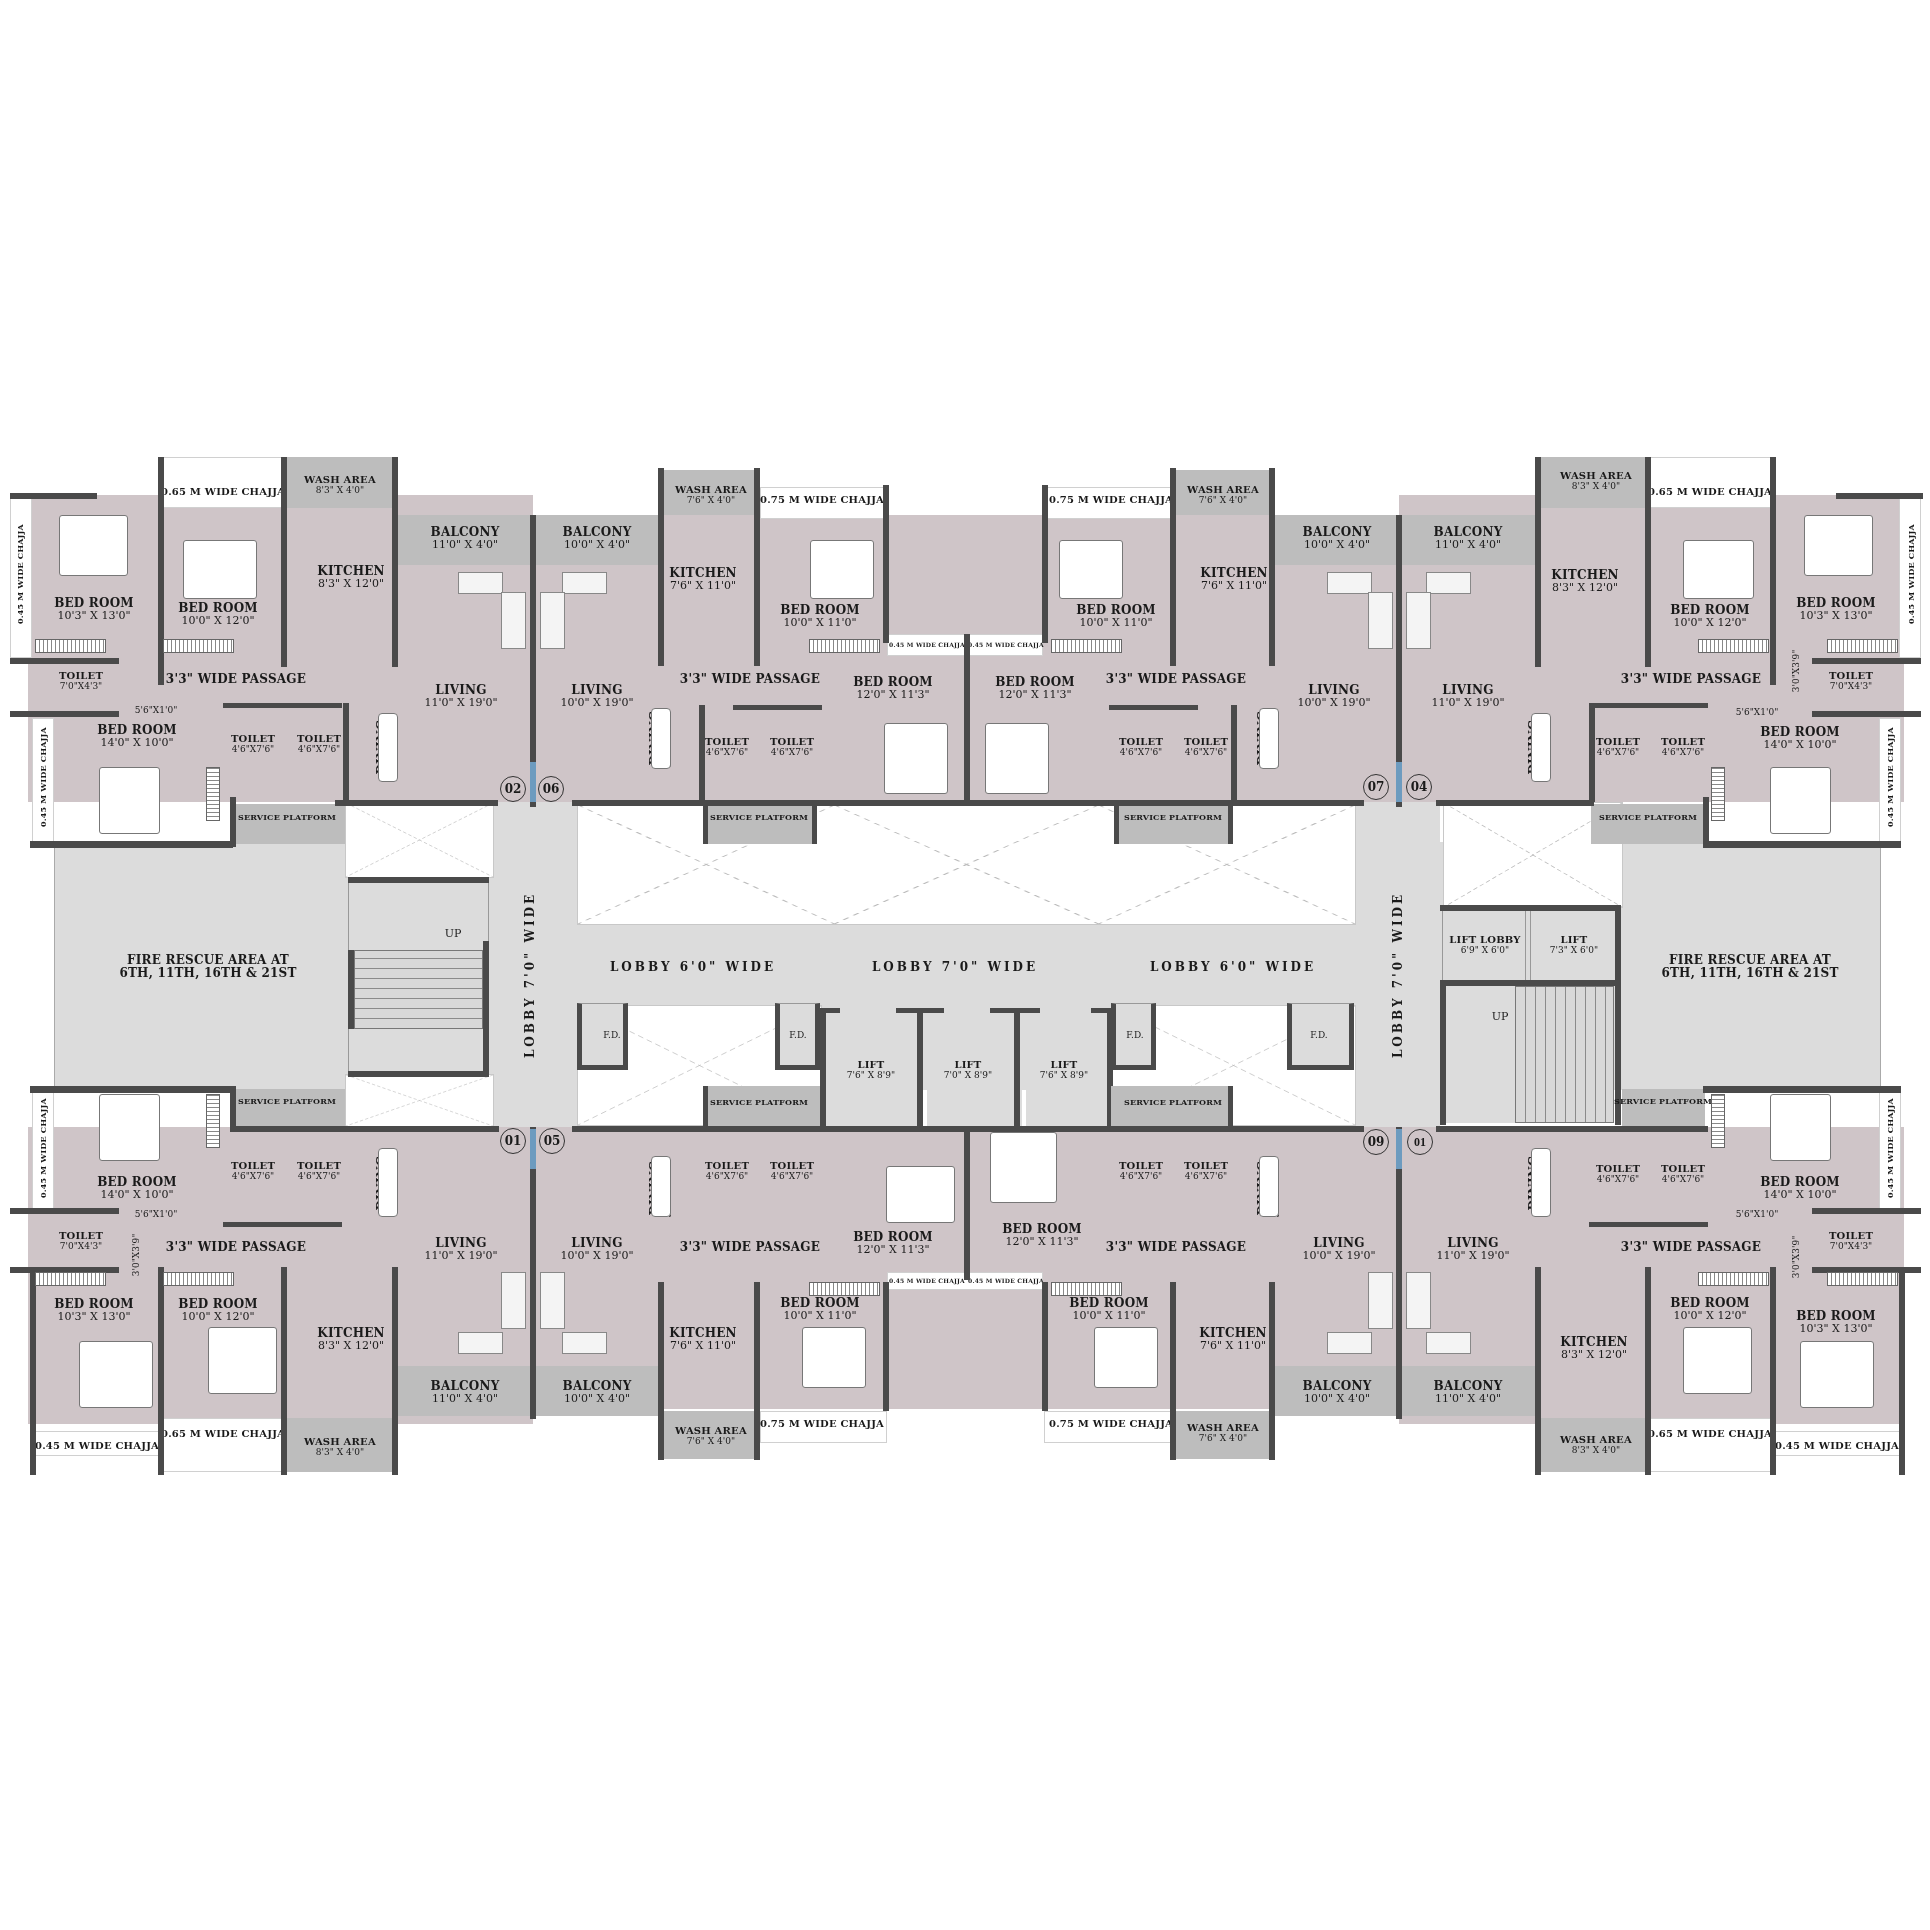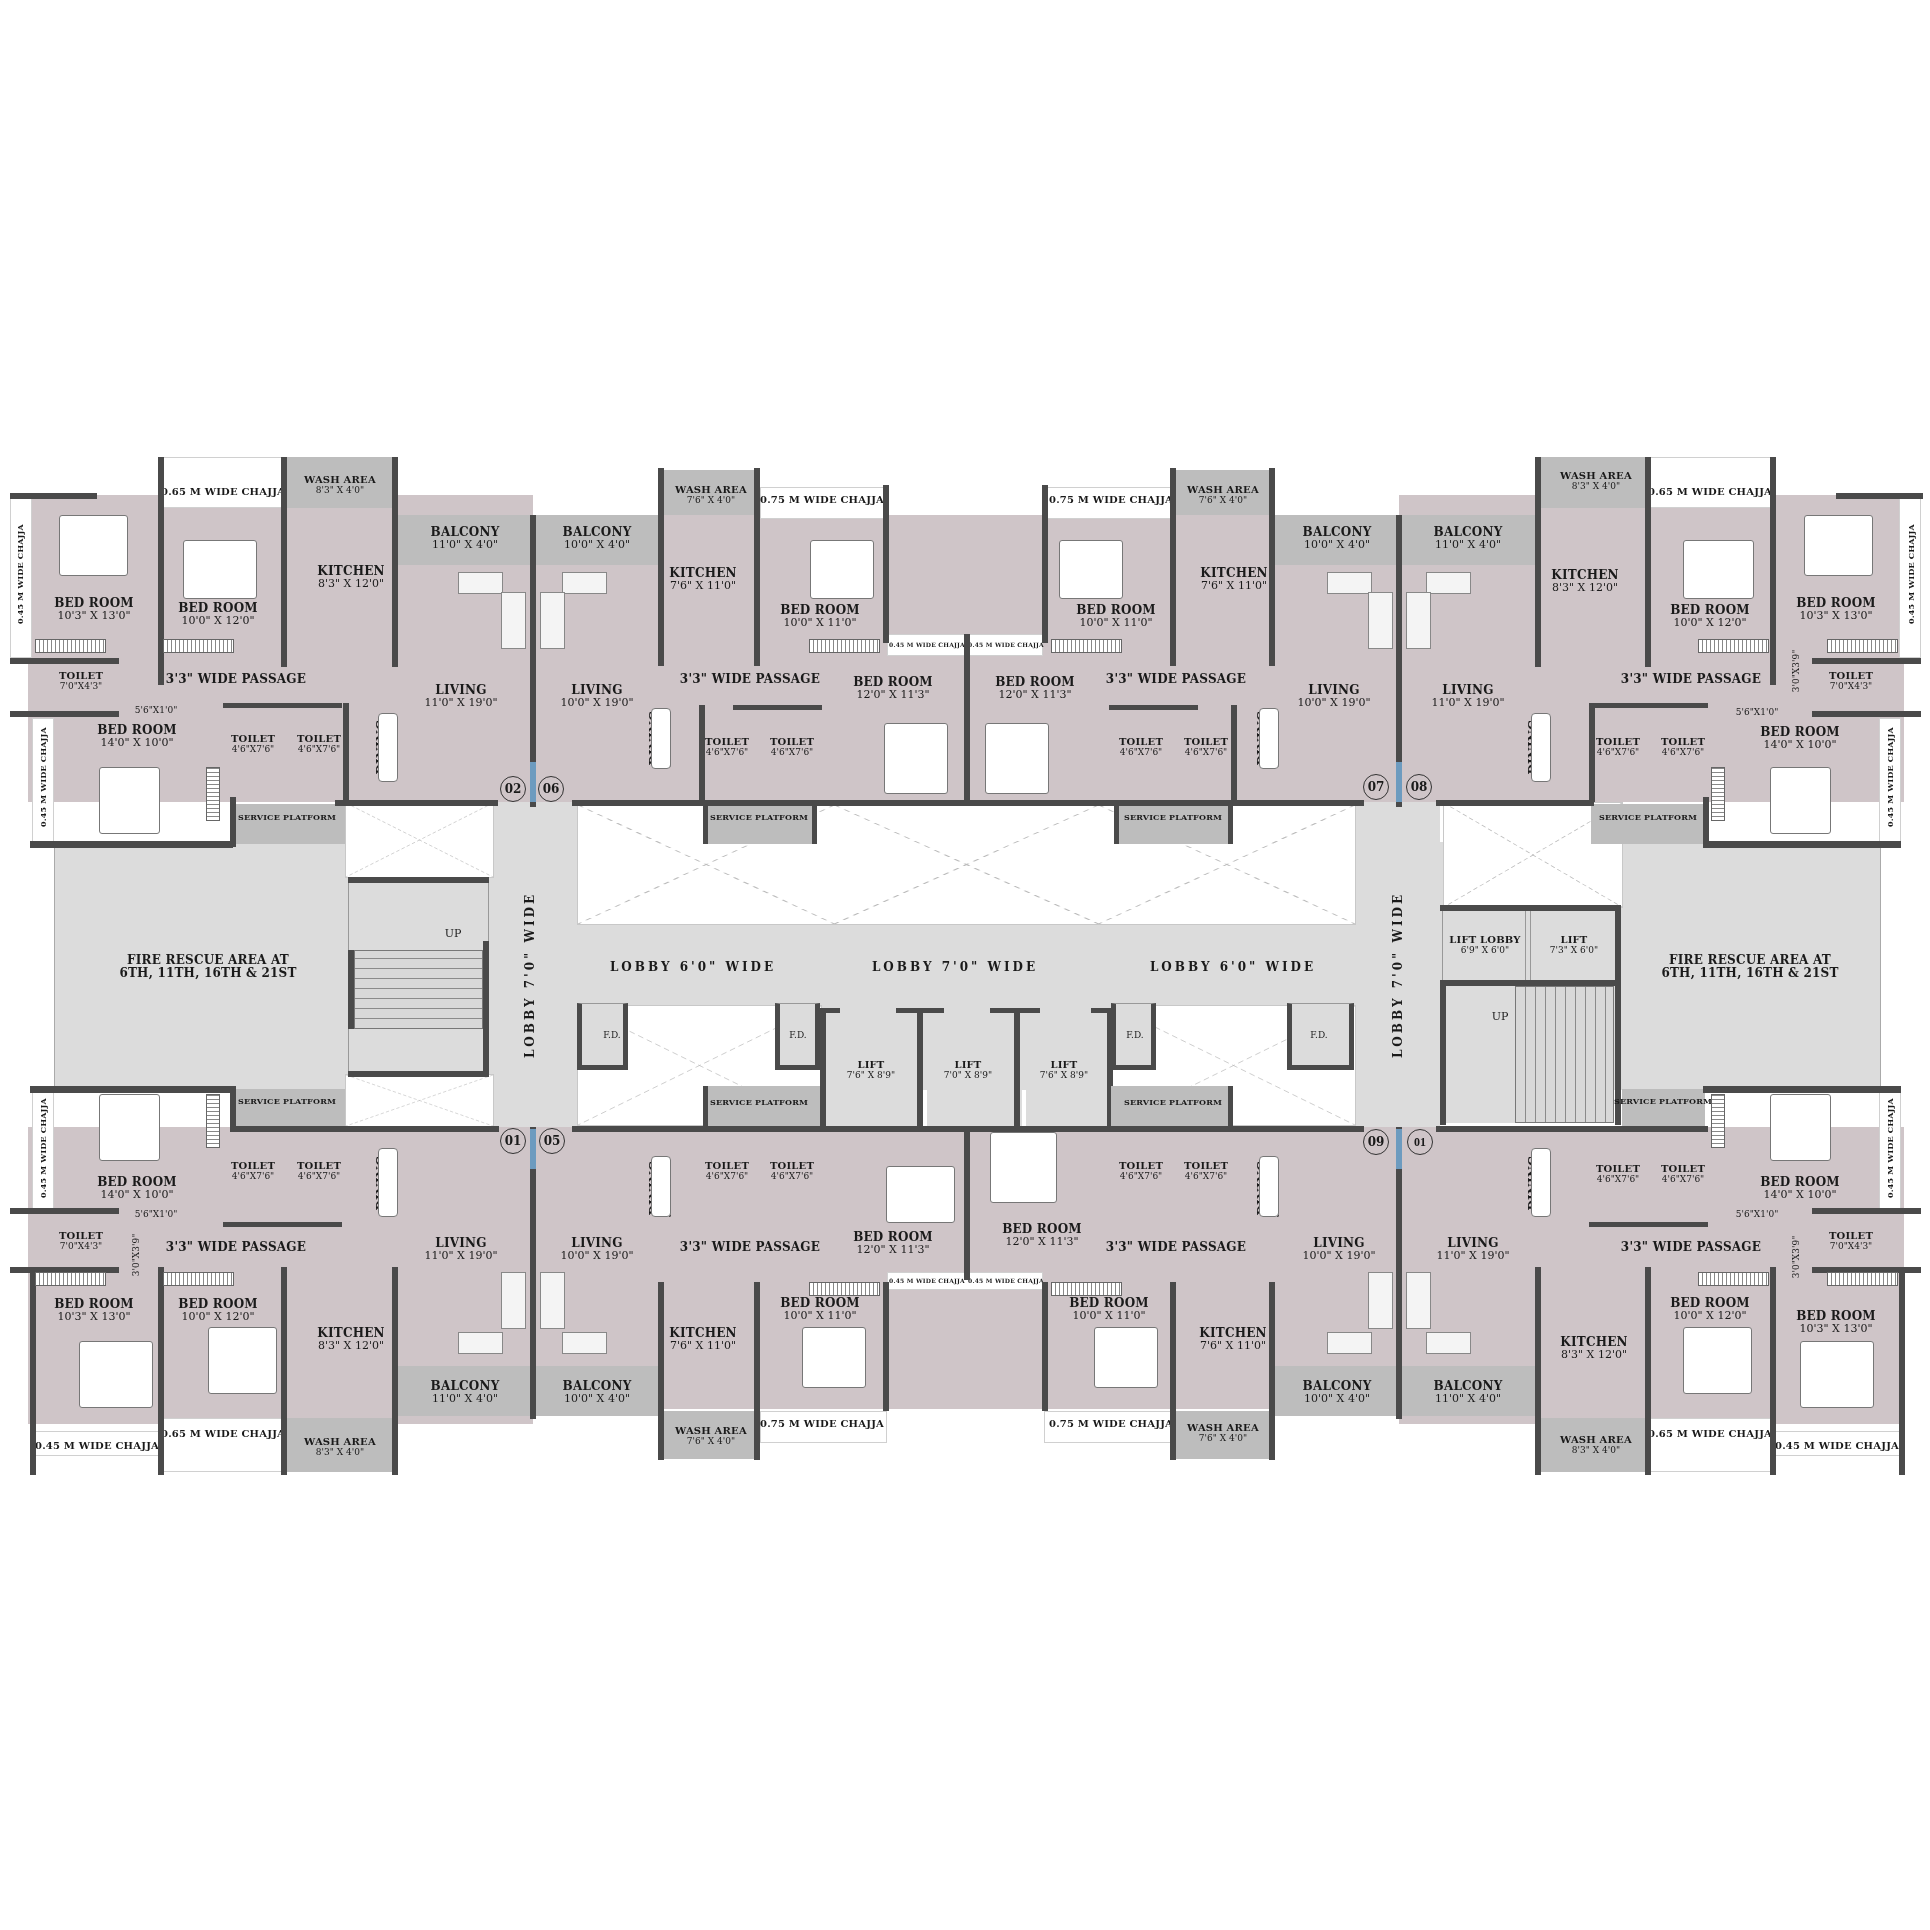--- a/index.html
+++ b/index.html
@@ -740,21 +740,21 @@
   <div class="abs wall" style="left:10px;top:1208px;width:109px;height:6px;"></div>
   <div class="abs wall" style="left:10px;top:1267px;width:109px;height:6px;"></div>
   <div class="abs wall" style="left:1812px;top:1208px;width:109px;height:6px;"></div>
   <div class="abs wall" style="left:1812px;top:1267px;width:109px;height:6px;"></div>
   <div class="abs wall" style="left:223px;top:1222px;width:119px;height:5px;"></div>
   <div class="abs wall" style="left:1589px;top:1222px;width:119px;height:5px;"></div>
 
   <div class="unitno" style="left:513px;top:789px;">02</div>
   <div class="unitno" style="left:551px;top:789px;">06</div>
   <div class="unitno" style="left:1376px;top:787px;">07</div>
-  <div class="unitno" style="left:1419px;top:787px;">08</div>
+  <div class="unitno" style="left:1419px;top:787px;">04</div>
   <div class="unitno" style="left:513px;top:1141px;">01</div>
   <div class="unitno" style="left:552px;top:1141px;">05</div>
   <div class="unitno" style="left:1376px;top:1142px;">09</div>
   <div class="unitno" style="left:1420px;top:1142px;font-family:Liberation Serif, serif;">01</div>
 
   <div class="abs glass" style="left:530px;top:762px;width:6px;height:40px;"></div>
   <div class="abs glass" style="left:1396px;top:762px;width:6px;height:40px;"></div>
   <div class="abs glass" style="left:530px;top:1129px;width:6px;height:40px;"></div>
   <div class="abs glass" style="left:1396px;top:1129px;width:6px;height:40px;"></div>
 

